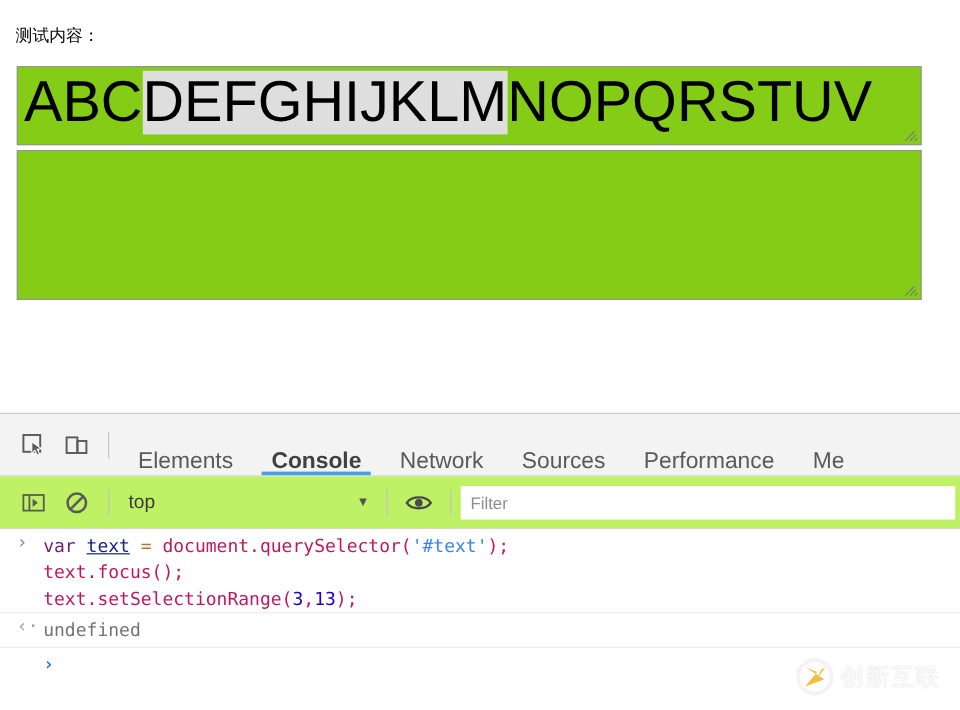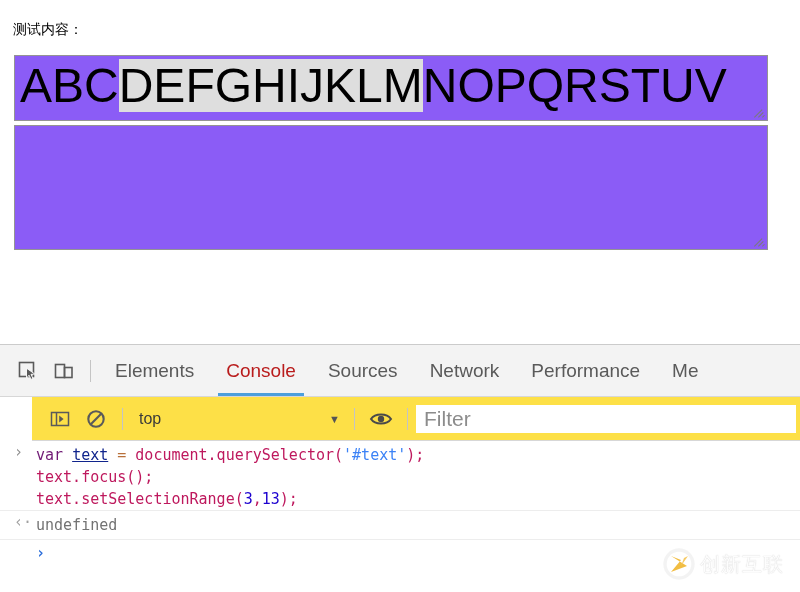--- a/index.html
+++ b/index.html
@@ -23,21 +23,21 @@
     position: absolute;
     left: 13px; top: 16px;
     font-size: 14px;
     color: #000000;
     line-height: 26px;
     white-space: nowrap;
   }
 
   .textarea-box {
     position: absolute;
-    background: #8b5cf6;
+    background: #84cc16;
     border: 1px solid #949494;
     overflow: hidden;
   }
   #textarea-primary {
     left: 14px; top: 55px;
     width: 754px; height: 66px;
   }
   #textarea-secondary {
     left: 14px; top: 125px;
     width: 754px; height: 125px;
@@ -103,63 +103,62 @@
     width: 1px; height: 22px;
     background: #c4c4c4;
     margin: 0 8px;
     flex: 0 0 auto;
   }
 
   .tab {
     position: relative;
     height: 51px;
     padding: 0 16px;
-    display: flex; align-items: center;
+    display: flex; align-items: flex-end;
     font-size: 19px;
     color: #5a5a5a;
     white-space: nowrap;
     flex: 0 0 auto;
   }
-  .tab.active { color: #b91c1c; }
+  .tab.active { color: #404040; font-weight: bold; }
   .tab.active::after {
     content: "";
     position: absolute;
     left: 8px; right: 8px; bottom: 0;
     height: 3px;
     background: #4c9fdd;
   }
 
   #devtools-filterbar {
     position: relative;
     height: 44px;
-    background: #fde047;
+    background: #bef264;
     border-bottom: 1px solid #d7d7d7;
     display: flex;
     align-items: center;
     padding-left: 10px;
-    margin-left: 32px;
   }
   #context-select {
     display: flex;
     align-items: center;
     height: 30px;
     min-width: 215px;
     padding: 0 6px 0 8px;
     font-size: 16px;
     color: #3a3a3a;
   }
   #context-select .ctx-label { flex: 1 1 auto; }
   #filter-input {
     flex: 1 1 auto;
     height: 28px;
     margin-right: 4px;
     background: #ffffff;
     border: none;
     outline: none;
-    font-size: 21px;
+    font-size: 14px;
     color: #444;
     padding: 0 8px;
     font-family: "Liberation Sans", sans-serif;
   }
   #filter-input::placeholder { color: #8c8c8c; opacity: 1; }
 
   
   #console-body {
     position: relative;
     height: 151px;
@@ -271,24 +270,24 @@
 
     <div class="vsep"></div>
 
     <div class="tab">
       <span>Elements</span>
     </div>
     <div class="tab active">
       <span>Console</span>
     </div>
     <div class="tab">
+      <span>Network</span>
+    </div>
+    <div class="tab">
       <span>Sources</span>
-    </div>
-    <div class="tab">
-      <span>Network</span>
     </div>
     <div class="tab">
       <span>Performance</span>
     </div>
     <div class="tab">
       <span>Me</span>
     </div>
   </div>
 
   <div id="devtools-filterbar">

